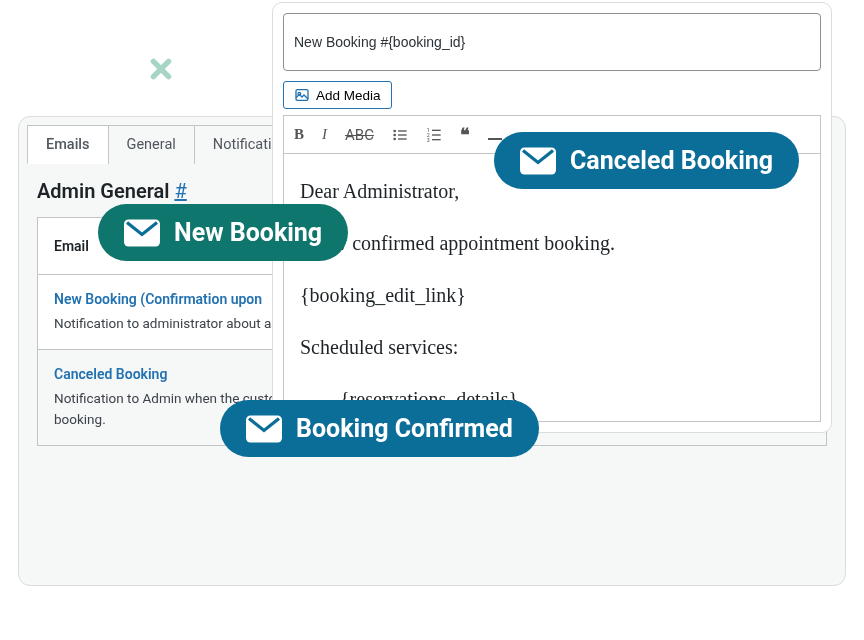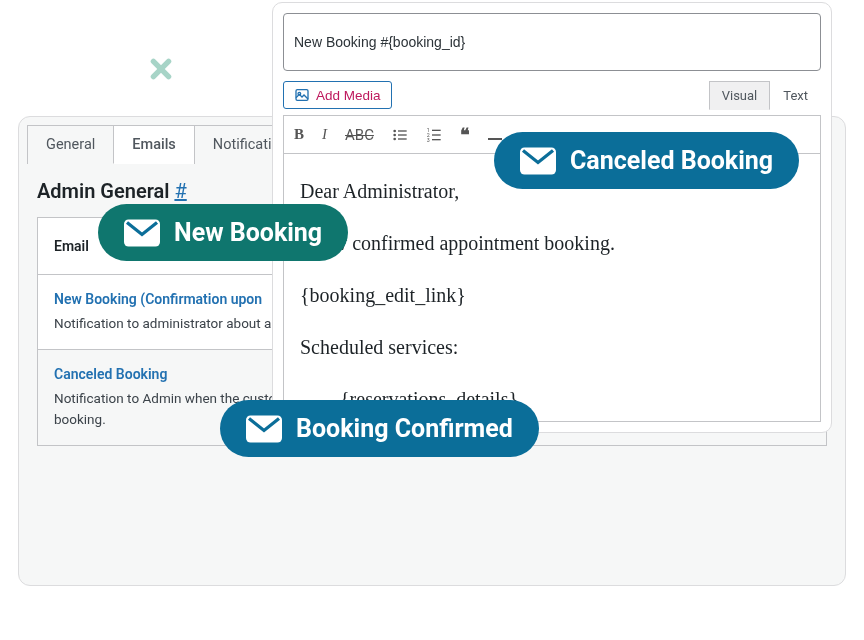--- a/index.html
+++ b/index.html
@@ -23,21 +23,21 @@
 .row-main { flex: 1; }
 .row-title { color: #2271b1; font-weight: 600; font-size: 14px; margin-bottom: 6px; cursor: pointer; }
 .row-desc { color: #3c434a; font-size: 13.5px; line-height: 1.5; }
 .row-col { width: 110px; font-size: 13.5px; color: #3c434a; padding-top: 2px; }
 .row-col.tag { }
 .tag-chip { background: #e5e5e5; padding: 2px 8px; font-size: 13px; color: #3c434a; display: inline-block; }
 .manage-btn { border: 1px solid #2271b1; color: #2271b1; background: #fff; padding: 5px 12px; font-size: 13px; border-radius: 3px; cursor: pointer; }
 
 .editor-panel { position: absolute; left: 272px; top: 2px; width: 560px; background: #fff; border: 1px solid #dcdcde; border-radius: 10px; padding: 10px; }
 .subject-input { width: 100%; padding: 20px 10px; border: 1px solid #8c8f94; border-radius: 4px; font-size: 14px; color: #2c3338; margin-bottom: 10px; }
-.add-media-btn { display: inline-flex; align-items: center; gap: 6px; border: 1px solid #2271b1; color: #be185d; background: #fff; padding: 5px 10px; font-size: 13.5px; border-radius: 3px; cursor: pointer; margin-bottom: 6px; }
+.add-media-btn { display: inline-flex; align-items: center; gap: 6px; border: 1px solid #2271b1; color: #000000; background: #fff; padding: 5px 10px; font-size: 13.5px; border-radius: 3px; cursor: pointer; margin-bottom: 6px; }
 .editor-tabs { float: right; display: flex; }
 .editor-tab { padding: 6px 12px; font-size: 13px; color: #50575e; border: 1px solid transparent; cursor: pointer; }
 .editor-tab.active { background: #f0f0f1; border: 1px solid #c3c4c7; border-bottom-color: #f0f0f1; }
 .toolbar { clear: both; display: flex; align-items: center; gap: 18px; padding: 8px 10px; border: 1px solid #c3c4c7; background: #fff; }
 .toolbar span { color: #555; font-size: 15px; cursor: pointer; }
 .toolbar .bold { font-weight: 700; font-family: Georgia, serif; }
 .toolbar .italic { font-style: italic; font-family: Georgia, serif; }
 .toolbar .strike { text-decoration: line-through; }
 .toolbar .quote { font-size: 18px; font-weight: 700; }
 .toolbar .line { border-top: 2px solid #555; width: 14px; display: inline-block; }
@@ -58,22 +58,22 @@
 
 <div class="x-decoration">
   <svg viewBox="0 0 24 24" fill="none" stroke="currentColor" stroke-width="5" stroke-linecap="round">
       <line x1="5" y1="5" x2="19" y2="19"></line>
       <line x1="19" y1="5" x2="5" y2="19"></line>
     </svg>
 </div>
 
 <div class="back-panel">
   <div class="tabs">
+    <div class="tab active">Emails</div>
     <div class="tab">General</div>
-    <div class="tab active">Emails</div>
     <div class="tab">Notifications</div>
   </div>
 
   <h2 class="section-title">
     <span>Admin General </span><a href="#">#</a>
   </h2>
 
   <div class="email-list">
     <div class="list-header">Email</div>
 
@@ -100,24 +100,20 @@
 <div class="editor-panel">
   <input class="subject-input" value="New Booking #{booking_id}" style="">
   <button class="add-media-btn">
     <svg width="16" height="16" viewBox="0 0 24 24" fill="none" stroke="#2271b1" stroke-width="2">
         <circle cx="8" cy="10" r="2"></circle>
         <rect x="3" y="4" width="18" height="16" rx="2"></rect>
         <path d="M3 16l5-5 4 4 3-3 6 6"></path>
       </svg>
     <span>Add Media</span>
   </button>
-  <div class="editor-tabs">
-    <div class="editor-tab active">Visual</div>
-    <div class="editor-tab">Text</div>
-  </div>
   <div class="toolbar">
     <span class="bold">B</span>
     <span class="italic">I</span>
     <span class="strike">ABC</span>
     <span>
       <svg width="16" height="16" viewBox="0 0 24 24" fill="#555">
           <circle cx="4" cy="6" r="2"></circle>
           <rect x="9" y="5" width="13" height="2"></rect>
           <circle cx="4" cy="12" r="2"></circle>
           <rect x="9" y="11" width="13" height="2"></rect>

